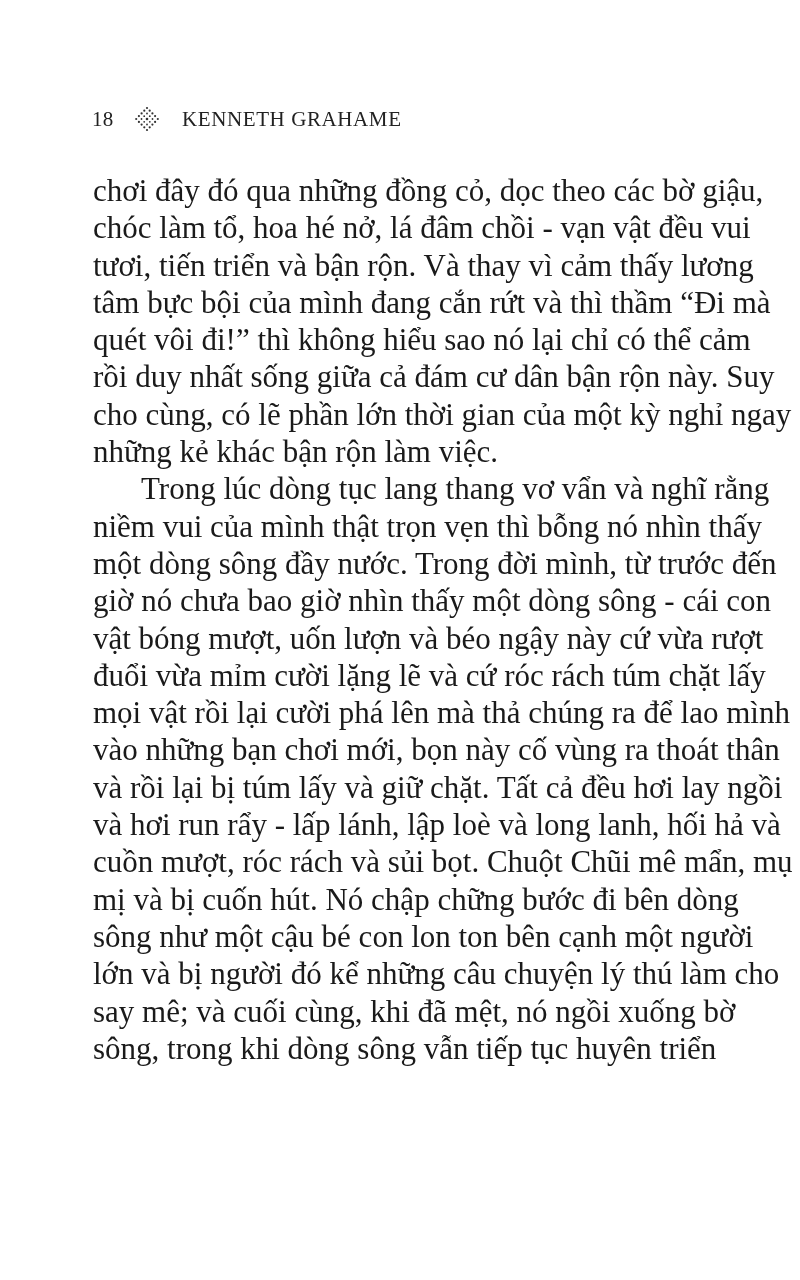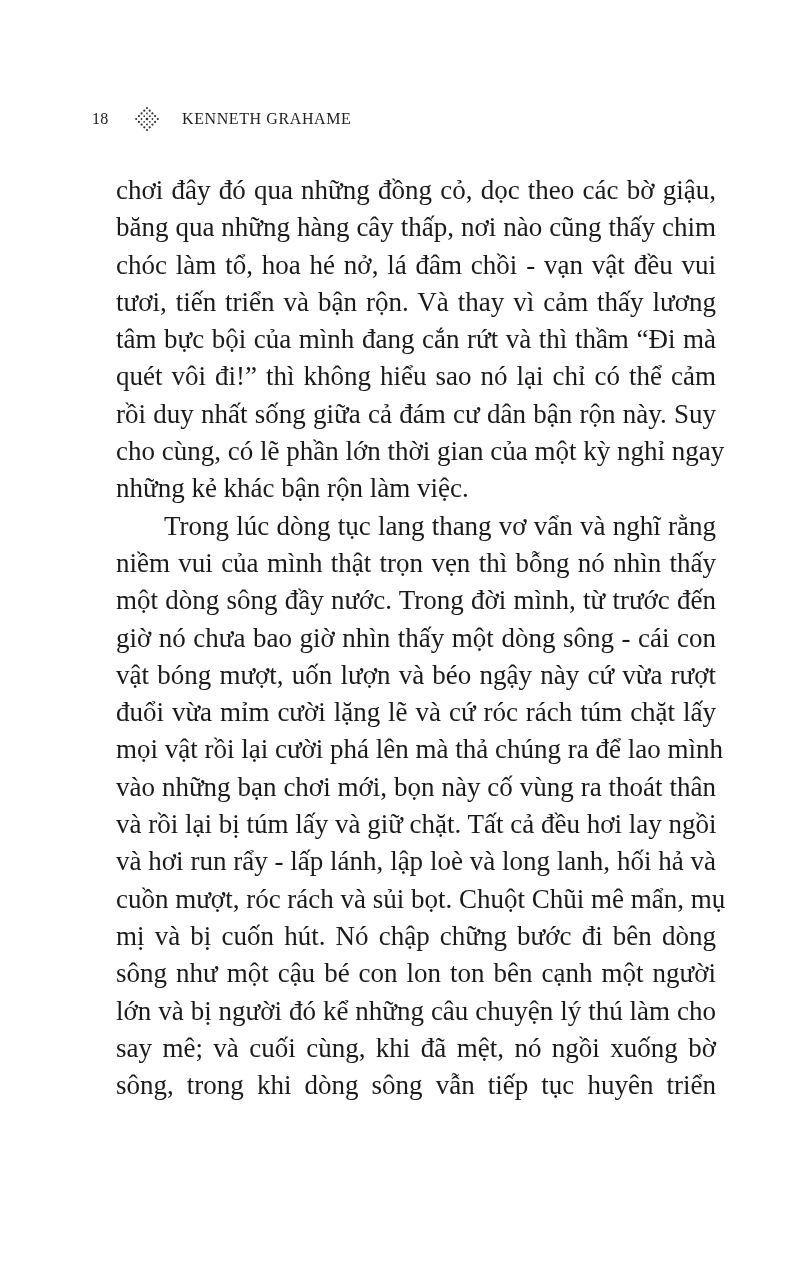--- a/index.html
+++ b/index.html
@@ -15,43 +15,43 @@
     font-family: "Liberation Serif", "DejaVu Serif", serif;
     color: #1a1a1a;
   }
   .running-head {
     position: absolute;
     left: 92px;
     top: 104px;
     height: 30px;
     display: flex;
     align-items: center;
-    font-size: 16px;
+    font-size: 21px;
     letter-spacing: 0.3px;
     color: #222;
   }
   .page-number {
     width: 40px;
   }
   .ornament {
     width: 26px;
     height: 26px;
     margin-left: 2px;
     margin-right: 22px;
     display: inline-block;
   }
   .running-title {
     letter-spacing: 0.6px;
   }
   .body-text {
     position: absolute;
-    left: 116px;
+    left: 93px;
     top: 172px;
     width: 600px;
-    font-size: 27px;
+    font-size: 31px;
     line-height: 37.3px;
   }
   .line {
     display: block;
     white-space: nowrap;
     text-align: justify;
     text-align-last: justify;
     height: 37.3px;
   }
   .line.last {
@@ -96,21 +96,20 @@
         <circle cx="15.8" cy="15.8" r="0.9"></circle>
       <circle cx="13" cy="13" r="1.3"></circle>
     </svg>
   </span>
   <span class="running-title">KENNETH GRAHAME</span>
 </header>
 
 <main class="body-text">
   <p style="margin:0">
     <span class="line">chơi đây đó qua những đồng cỏ, dọc theo các bờ giậu,</span>
-    <span class="line">băng qua những hàng cây thấp, nơi nào cũng thấy chim</span>
     <span class="line">chóc làm tổ, hoa hé nở, lá đâm chồi - vạn vật đều vui</span>
     <span class="line">tươi, tiến triển và bận rộn. Và thay vì cảm thấy lương</span>
     <span class="line">tâm bực bội của mình đang cắn rứt và thì thầm “Đi mà</span>
     <span class="line">quét vôi đi!” thì không hiểu sao nó lại chỉ có thể cảm</span>
     <span class="line">rồi duy nhất sống giữa cả đám cư dân bận rộn này. Suy</span>
     <span class="line">cho cùng, có lẽ phần lớn thời gian của một kỳ nghỉ ngay</span>
     <span class="line last">những kẻ khác bận rộn làm việc.</span>
   </p>
   <p style="margin:0">
     <span class="line indent">Trong lúc dòng tục lang thang vơ vẩn và nghĩ rằng</span>

